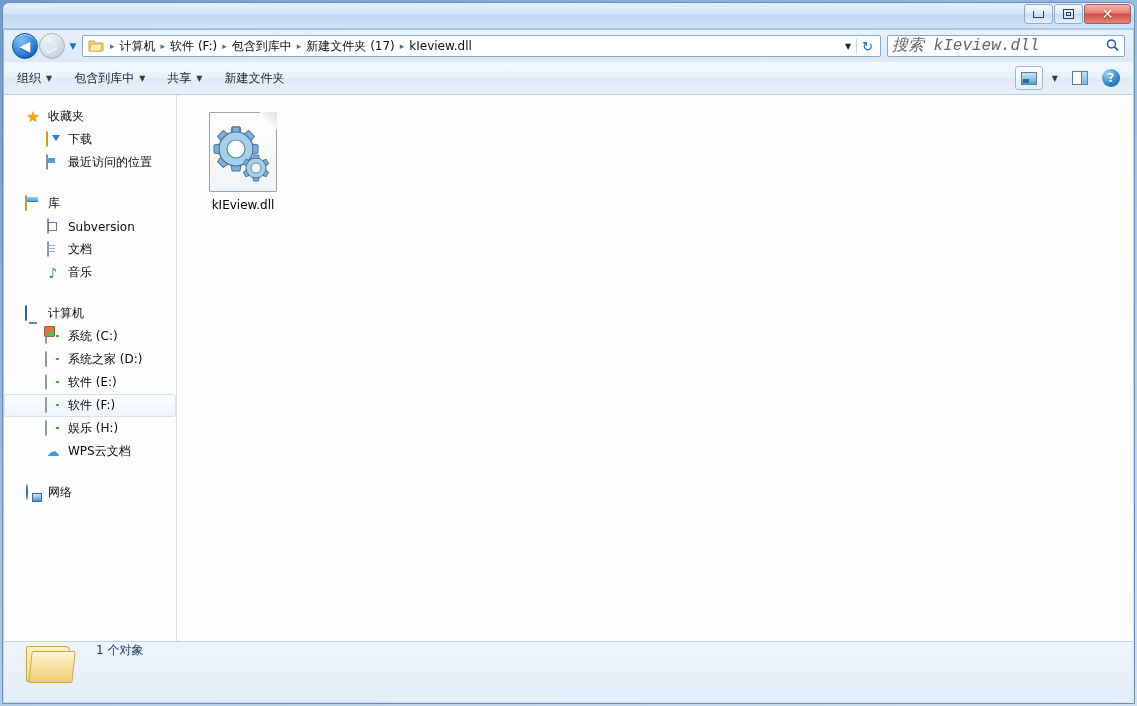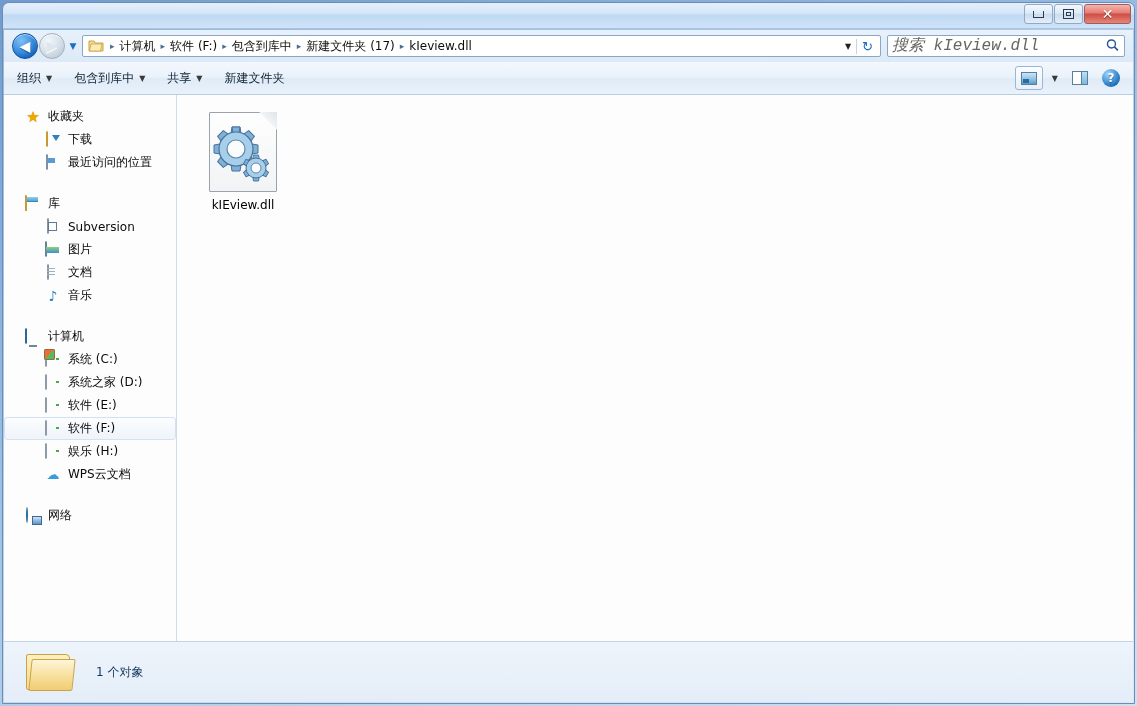--- a/index.html
+++ b/index.html
@@ -207,21 +207,21 @@
     clip-path: polygon(100% 0, 0 0, 100% 100%);
     border-left: 1px solid #b8bec6;
   }
   .file-label { margin-top: 6px; font-size: 12px; color: #000; text-align: center; }
 
   
   .statusbar {
     position: absolute; left: 4px; top: 641px; width: 1129px; height: 61px;
     background: linear-gradient(to bottom, #eef4fb 0%, #e4edf8 100%);
     border-top: 1px solid #c3d4e6;
-    display: flex; align-items: center;
+    display: flex; align-items: flex-start;
   }
   .status-folder { margin-left: 20px; width: 52px; height: 44px; position: relative; }
   .sf-back {
     position: absolute; left: 2px; top: 4px; width: 44px; height: 36px;
     background: linear-gradient(to bottom, #fdf0c0 0%, #f6d98c 100%);
     border: 1px solid #c9a447; border-radius: 2px 4px 2px 2px;
   }
   .sf-front {
     position: absolute; left: 6px; top: 9px; width: 44px; height: 32px;
     background: linear-gradient(to bottom, #fef6d8 0%, #f7dd96 60%, #efcd72 100%);
@@ -353,24 +353,20 @@
       <div class="spacer"></div>
 
       <div class="nav-group">
         <div class="nav-row root">
           <span class="ico"><span class="ico-lib"></span></span>
           <span class="nav-label">库</span>
         </div>
         <div class="nav-row child">
           <span class="ico"><span class="ico-svn"></span></span>
           <span class="nav-label">Subversion</span>
-        </div>
-        <div class="nav-row child">
-          <span class="ico"><span class="ico-pic"></span></span>
-          <span class="nav-label">图片</span>
         </div>
         <div class="nav-row child">
           <span class="ico"><span class="ico-doc"></span></span>
           <span class="nav-label">文档</span>
         </div>
         <div class="nav-row child">
           <span class="ico ico-music">♪</span>
           <span class="nav-label">音乐</span>
         </div>
       </div>

